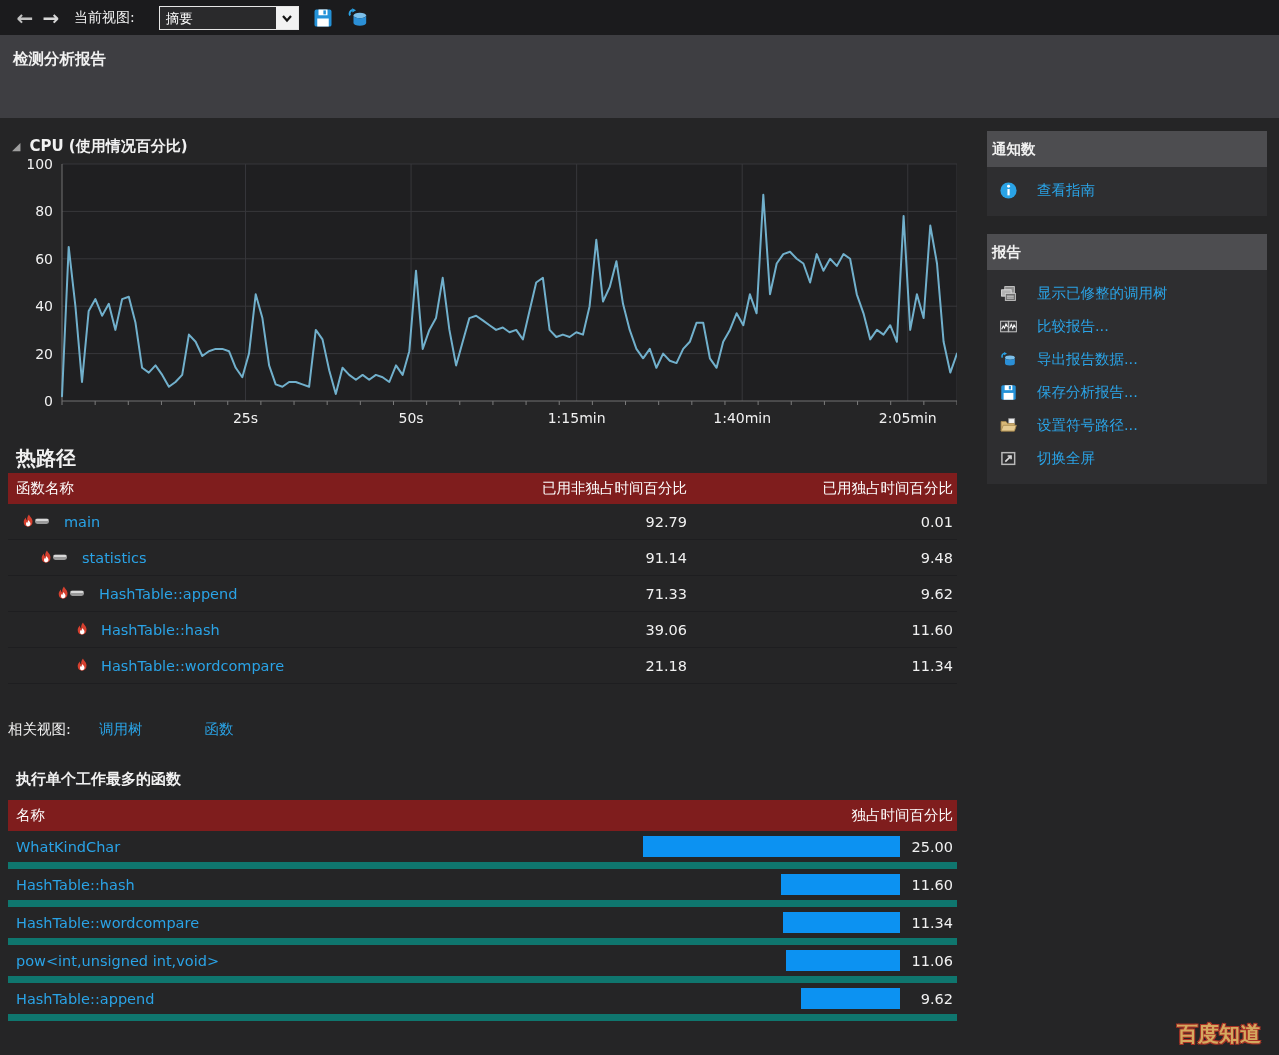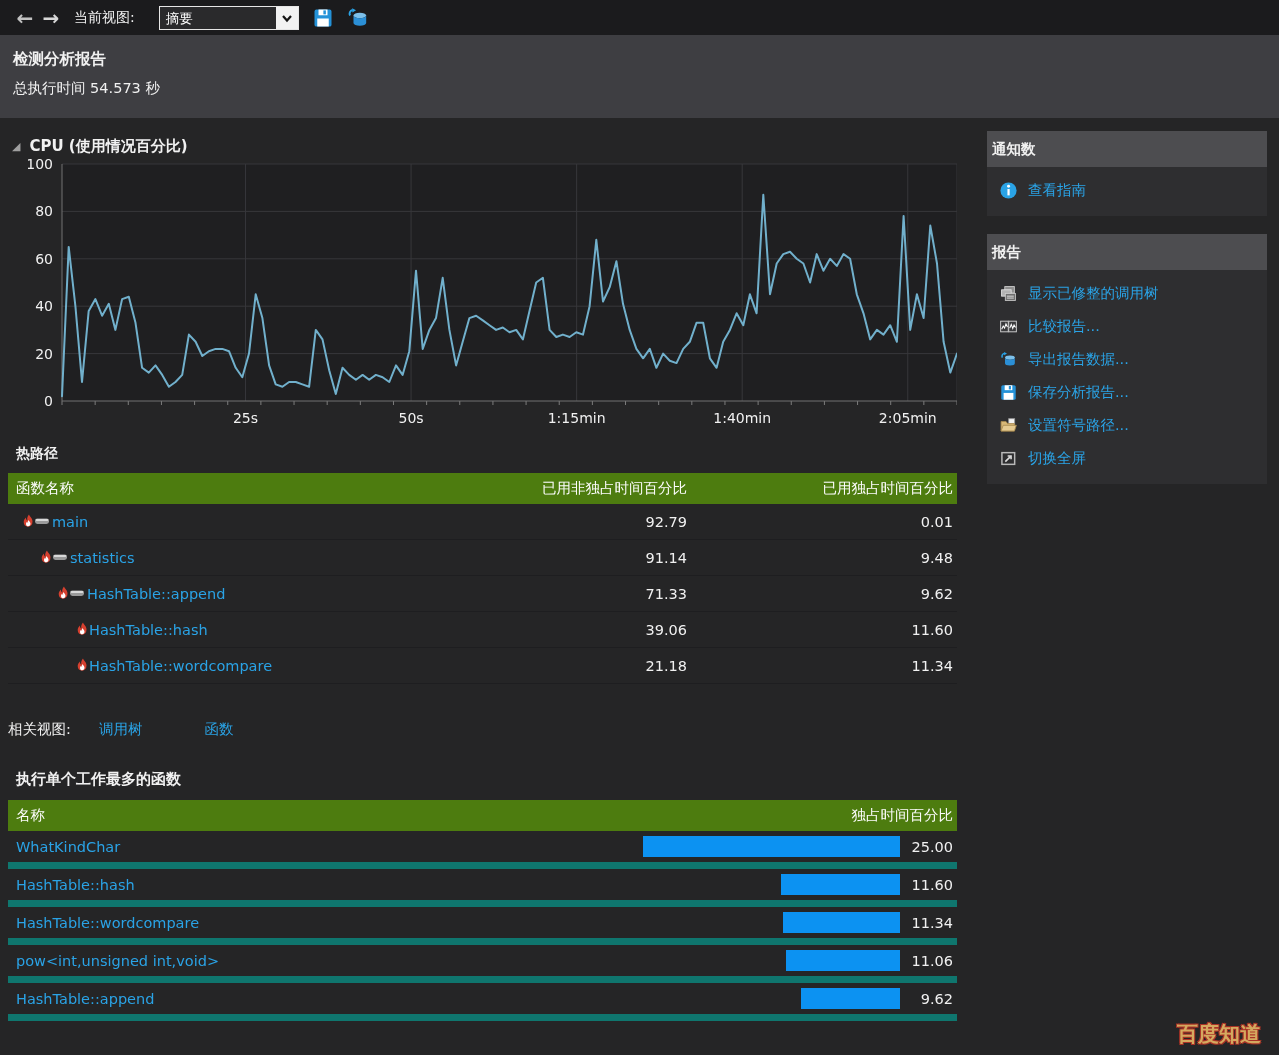--- a/index.html
+++ b/index.html
@@ -23,48 +23,48 @@
   .report-title { font-size:15.5px; font-weight:bold; }
   .report-sub { margin-top:9px; font-size:14.5px; color:#f0f0f0; }
   
   .content { display:flex; align-items:flex-start; }
   .main-col { width:957px; flex:none; }
   
   .cpu-title { margin:16px 0 0 12px; height:24px; display:flex; align-items:center; gap:9px; font-size:15px; font-weight:bold; }
   .tri { color:#9f9f9f; font-size:11px; }
   #cpu-svg { display:block; margin-left:28px; }
   
-  .sec-title { margin:14px 0 6px 16px; font-size:14px; font-weight:bold; height:22px; }
+  .sec-title { margin:14px 0 6px 16px; font-size:20px; font-weight:bold; height:22px; }
   .tbl { width:949px; margin-left:8px; }
-  .tbl-head { display:grid; background:#4d7c0f; height:31px; align-items:center; font-size:14.5px; color:#fdfdfd; }
+  .tbl-head { display:grid; background:#7f1d1d; height:31px; align-items:center; font-size:14.5px; color:#fdfdfd; }
   .hp-grid { grid-template-columns:1fr 220px 268px; }
   .tf-grid { grid-template-columns:1fr 400px 57px; }
   .th-name { padding-left:8px; }
   .th-num { text-align:right; padding-right:2px; }
   .th-num.last { padding-right:4px; }
   .hp-row { display:grid; grid-template-columns:1fr 220px 268px; height:36px; align-items:center; border-bottom:1px solid #1e1e20; }
-  .cell-name { display:flex; align-items:center; gap:0; }
+  .cell-name { display:flex; align-items:center; gap:12px; }
   .ind0{padding-left:14px;} .ind1{padding-left:32px;} .ind2{padding-left:49px;} .ind3{padding-left:68px;}
   .fn-link { color:#2aa3e6; font-size:14.5px; cursor:pointer; text-decoration:none; }
   .num { text-align:right; padding-right:2px; font-size:14.5px; }
   .num.last { padding-right:4px; }
   
   .related { margin:34px 0 0 8px; height:22px; display:flex; align-items:center; font-size:14.5px; }
   .related .lbl { margin-right:28px; }
   .related .fn-link { margin-right:62px; }
   .topfn-title { margin:30px 0 8px 16px; font-size:15px; font-weight:bold; height:22px; }
   .tf-row { display:grid; grid-template-columns:1fr 400px 57px; height:38px; align-items:center; border-bottom:7px solid #0f766e; }
   .tf-name { padding-left:8px; }
   .bar-cell { position:relative; height:100%; display:flex; align-items:center; justify-content:flex-end; }
   .bar { height:21px; background:#0c92f2; }
   
   .sidebar { width:280px; margin-left:30px; margin-top:13px; flex:none; }
   .panel-head { height:36px; background:#4d4d50; font-size:14.5px; font-weight:bold; line-height:36px; padding-left:5px; }
   .panel-body { background:#2e2e30; padding:7px 0 9px 0; }
-  .side-link { height:33px; display:flex; align-items:center; gap:11px; padding-left:13px; color:#2aa3e6; font-size:14.5px; cursor:pointer; }
+  .side-link { height:33px; display:flex; align-items:center; gap:20px; padding-left:13px; color:#2aa3e6; font-size:14.5px; cursor:pointer; }
   .panel + .panel { margin-top:18px; }
   
   .watermark { position:absolute; right:18px; bottom:7px; font-size:21px; font-weight:bold; color:#d4a95f;
     text-shadow:1px 1px 0 #a93226,-1px -1px 0 #a93226,1px -1px 0 #a93226,-1px 1px 0 #a93226; }
   svg { display:block; }
 </style>
 </head>
 <body>
 
 <div class="toolbar">
@@ -92,21 +92,20 @@
       <path d="M4.5 1.5 C2.5 2 1.5 4 2.5 6" fill="none" stroke="#2aa3e6" stroke-width="1.6"></path>
       <polygon points="4.2,0 7.4,1.6 4.4,3.4" fill="#2aa3e6"></polygon>
       <ellipse cx="10.5" cy="6" rx="5.2" ry="2.3" fill="#7cc0ea"></ellipse>
       <path d="M5.3 6 v6 a5.2 2.3 0 0 0 10.4 0 v-6 a5.2 2.3 0 0 1 -10.4 0 Z" fill="#2b8fd6"></path>
     </svg>
   </button>
 </div>
 
 <div class="report-header">
   <div class="report-title">检测分析报告</div>
-  <div class="report-sub">总执行时间 54.573 秒</div>
 </div>
 
 <div class="content">
 
   <div class="main-col">
 
     <div class="cpu-title">
       <span class="tri">◢</span>
       <span>CPU (使用情况百分比)</span>
     </div>

